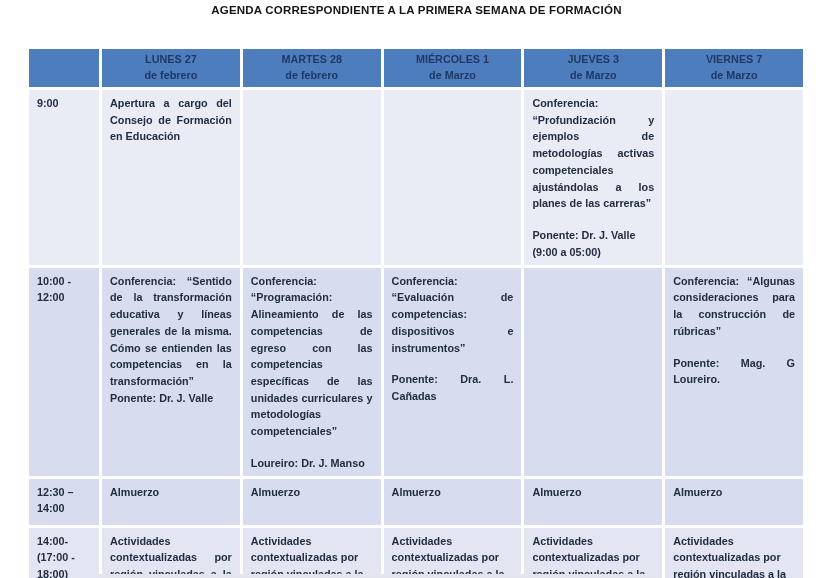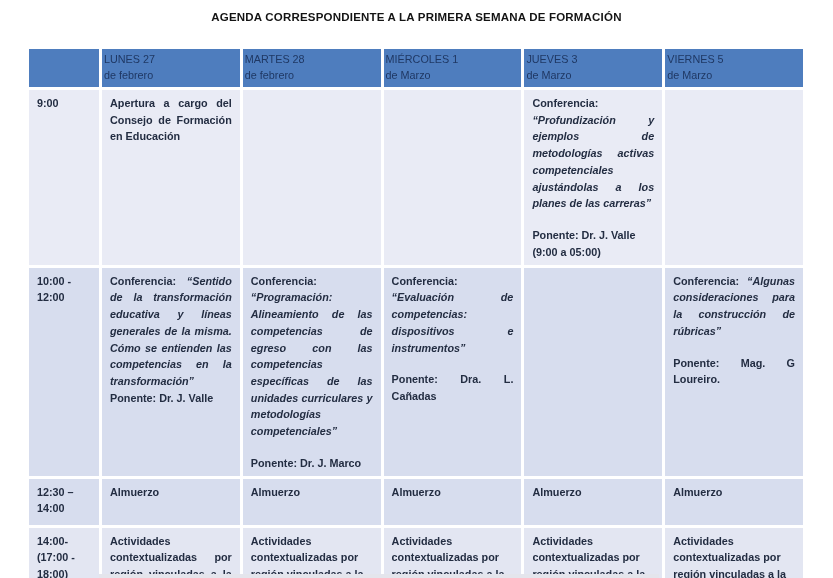--- a/index.html
+++ b/index.html
@@ -6,42 +6,42 @@
   body{
     width:833px;height:578px;
     background:#ffffff;
     font-family:"Liberation Sans","DejaVu Sans",sans-serif;
     color:#222b3d;
     position:relative;
     overflow:hidden;
   }
   .doc-title{
     text-align:center;
-    padding-top:11px;
+    padding-top:4px;
     font-size:11.5px;
     font-weight:700;
     color:#141414;
     letter-spacing:.2px;
   }
   table.agenda{
     position:absolute;
     left:26px;top:46px;
     width:780px;
     table-layout:fixed;
     border-collapse:separate;
     border-spacing:3px;
   }
   col.c-time{width:70px;}
   thead th{
     background:var(--header-bg,#4E7DBE);
     color:var(--header-text,#1F3864);
-    font-weight:400;
+    font-weight:700;
     font-size:10.8px;
     line-height:1.45;
-    text-align:left;
+    text-align:center;
     vertical-align:middle;
     padding:3px 2px;
   }
   thead tr{height:38px;}
   tbody td{
     vertical-align:top;
     font-size:10.8px;
     line-height:1.55;
     padding:5px 8px 4px 8px;
     font-weight:700;
@@ -51,21 +51,21 @@
   tbody tr.dark  td{background:var(--row-dark,#D7DDEE);}
   tbody tr.medium td{background:var(--row-medium,#E3E6F2);}
   tbody tr:nth-child(1){height:136px;}
   tbody tr:nth-child(2){height:168px;}
   tbody tr:nth-child(3){height:46px;}
   tbody tr:nth-child(4){height:110px;}
   td.time-cell{white-space:pre-line;margin-top:20px;}
   td .cell p{margin:0;}
   td .cell p.spacer{margin-top:15px;}
   td .cell.justify{text-align:justify;}
-  .run-i{font-style:italic;}
+  .run-i{}
   .next-row-fragment{
     position:absolute;
     left:99px;top:574px;
     width:560px;height:4px;
     background:#E4E5EC;
   }
 </style>
 </head>
 <body style="--header-bg: #4E7DBE; --header-text: #1F3864; --row-light: #E9EBF5; --row-dark: #D7DDEE; --row-medium: #E3E6F2; --body-text: #232D42;">
 
@@ -93,21 +93,21 @@
         </th>
         <th>
           <div>MIÉRCOLES 1</div>
           <div>de Marzo</div>
         </th>
         <th>
           <div>JUEVES 3</div>
           <div>de Marzo</div>
         </th>
         <th>
-          <div>VIERNES 5</div>
+          <div>VIERNES 7</div>
           <div>de Marzo</div>
         </th>
       </tr>
   </thead>
   <tbody id="agenda-body">
       <tr class="light">
         <td class="time-cell">9:00</td>
         <td>
           <div class="cell justify">
             <p><span>Apertura a cargo del Consejo de Formación en Educación</span></p>
@@ -137,21 +137,21 @@
         <td>
           <div class="cell justify">
             <p><span>Conferencia: </span><span class="run-i">“Sentido de la transformación educativa y líneas generales de la misma. Cómo se entienden las competencias en la transformación”</span></p>
             <p><span>Ponente: Dr. J. Valle</span></p>
           </div>
         </td>
         <td>
           <div class="cell justify">
             <p><span>Conferencia:</span></p>
             <p><span class="run-i">“Programación: Alineamiento de las competencias de egreso con las competencias específicas de las unidades curriculares y metodologías competenciales”</span></p>
-            <p class="spacer"><span>Ponente: Dr. J. Marco</span></p>
+            <p class="spacer"><span>Loureiro: Dr. J. Manso</span></p>
           </div>
         </td>
         <td>
           <div class="cell justify">
             <p><span>Conferencia: </span><span class="run-i">“Evaluación de competencias: dispositivos e instrumentos”</span></p>
             <p class="spacer"><span>Ponente: Dra. L. Cañadas</span></p>
           </div>
         </td>
         <td>
           <div class="cell"></div>

